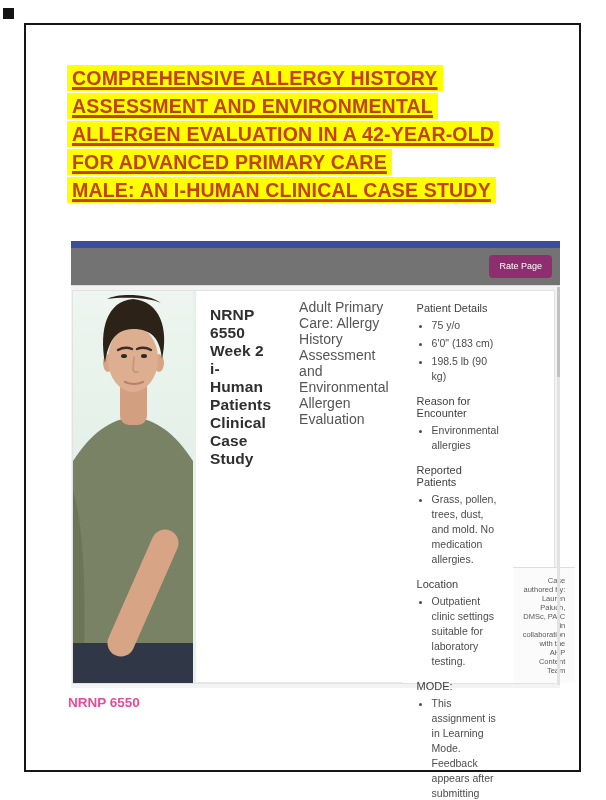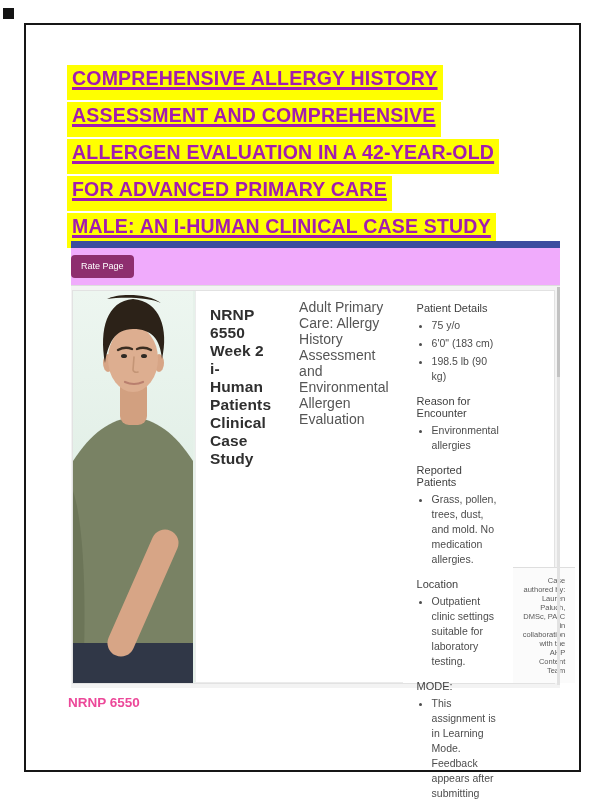--- a/index.html
+++ b/index.html
@@ -8,31 +8,31 @@
 
   
   .corner-square{position:absolute;left:3px;top:8px;width:11px;height:11px;background:#141414;}
 
   
   .page-border{position:absolute;left:24px;top:23px;width:553px;height:745px;
                border:2px solid #161616;}
 
   
   .doc-title{position:absolute;left:67px;top:65px;width:490px;}
-  .title-line{display:block;width:max-content;background:#ffff00;color:#a21caf;
-              font-weight:bold;font-size:19.5px;line-height:23px;padding:2px 5px 10px 5px;
+  .title-line{display:block;width:max-content;background:#ffff00;color:#c2410c;
+              font-weight:bold;font-size:19.5px;line-height:23px;padding:2px 5px 1px 5px;
               margin-bottom:2px;text-decoration:underline;
               text-decoration-thickness:2.5px;text-underline-offset:2px;letter-spacing:.2px;}
 
   
   .screenshot{position:absolute;left:71px;top:241px;width:489px;height:447px;
               background:#f3f3f3;box-sizing:border-box;}
   .ss-topbar{height:7px;background:#3c4c9f;}
-  .ss-header{height:38px;background:#f0abfc;border-bottom:1px solid #dddddd;
-             display:flex;align-items:center;padding-right:8px;box-sizing:border-box;}
+  .ss-header{height:38px;background:#737373;border-bottom:1px solid #dddddd;
+             display:flex;align-items:center;justify-content:flex-end;padding-right:8px;box-sizing:border-box;}
   .rate-btn{background:#8e2e6f;color:#ffffff;font-size:9px;line-height:9px;
             padding:7px 10px;border:none;border-radius:4px;font-family:"Liberation Sans",sans-serif;cursor:pointer;}
   .ss-scrollbar{position:absolute;right:0;top:46px;width:3px;height:398px;background:#e2e2e2;}
   .ss-scroll-thumb{width:3px;height:90px;background:#c2c2c2;}
 
   .card{display:flex;margin:4px 5px 0 1px;height:394px;background:#ffffff;
         border:1px solid #e2e2e2;box-sizing:border-box;}
   .photo{width:122px;flex-shrink:0;border-right:1px solid #ececec;background:#e6f1ea;}
   .photo svg{display:block;}
 
@@ -53,21 +53,21 @@
 </head>
 <body>
 
 <div class="page">
 
   <div class="corner-square"></div>
   <div class="page-border"></div>
 
   <div class="doc-title">
     <span class="title-line">COMPREHENSIVE ALLERGY HISTORY</span>
-    <span class="title-line">ASSESSMENT AND COMPREHENSIVE</span>
+    <span class="title-line">ASSESSMENT AND ENVIRONMENTAL</span>
     <span class="title-line">ALLERGEN EVALUATION IN A 42-YEAR-OLD</span>
     <span class="title-line">FOR ADVANCED PRIMARY CARE</span>
     <span class="title-line">MALE: AN I-HUMAN CLINICAL CASE STUDY</span>
   </div>
 
   <div class="screenshot">
     <div class="ss-topbar"></div>
     <div class="ss-header">
       <button class="rate-btn">Rate Page</button>
     </div>

